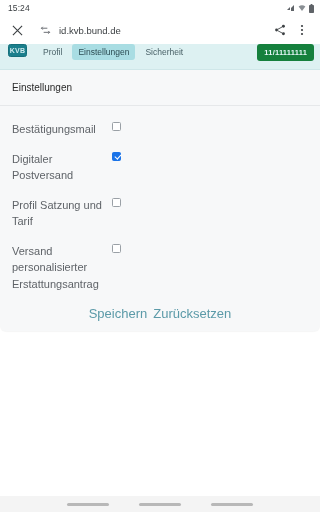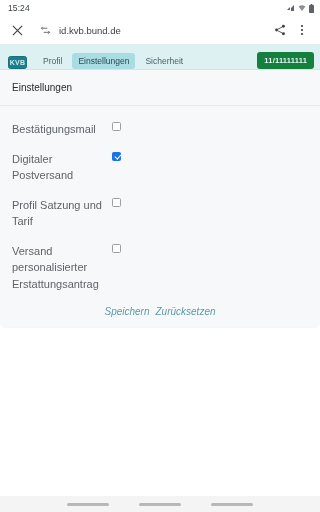--- a/index.html
+++ b/index.html
@@ -43,21 +43,21 @@
     color: #3c4043;
     margin-left: 4px;
     white-space: nowrap; overflow: hidden; text-overflow: ellipsis;
   }
   .tb-right { display: flex; align-items: center; gap: 2px; }
 
   
   .appbar {
     height: 26px;
     background: #ddf1f2;
-    display: flex; align-items: flex-end;
+    display: flex; align-items: flex-start;
     padding: 0 6px 0 8px;
     border-bottom: 1px solid #cfe7e9;
   }
   .logo {
     width: 19px; height: 13px;
     background: #1b7f8c;
     border-radius: 2.5px;
     display: flex; align-items: center; justify-content: center;
     flex: 0 0 auto;
     border: 1px solid #15707c;
@@ -129,23 +129,22 @@
     width: 2.6px; height: 5px;
     border: solid #ffffff;
     border-width: 0 1.3px 1.3px 0;
     transform: rotate(42deg);
   }
   .actions {
     display: flex; justify-content: center; gap: 6px;
     margin-top: 8px;
   }
   .actions a {
-    font-size: 10px; color: #5b9aa8;
+    font-size: 13px; color: #5b9aa8;
     text-decoration: none;
-    font-style: italic;
   }
 
   
   .navbar {
     position: absolute; left: 0; bottom: 0;
     width: 320px; height: 16px;
     background: #f4f4f4;
     display: flex; align-items: center; justify-content: center;
     gap: 30px;
   }

